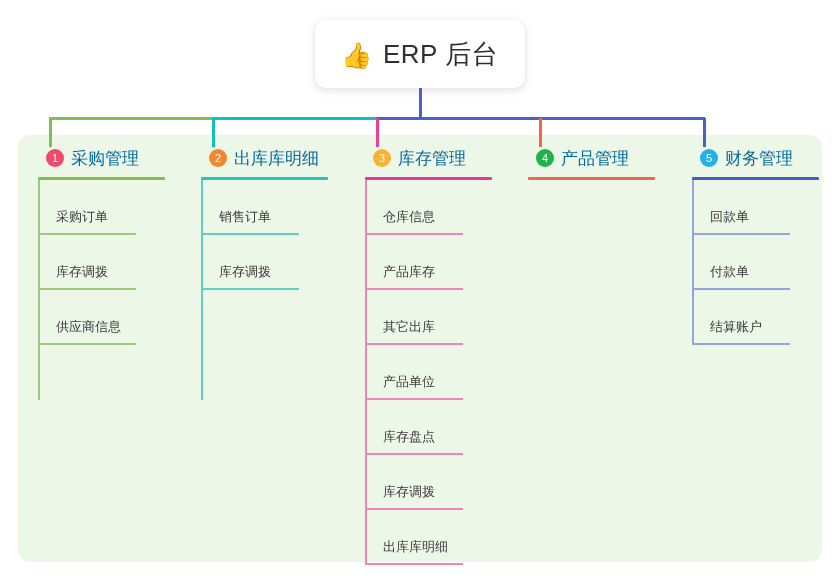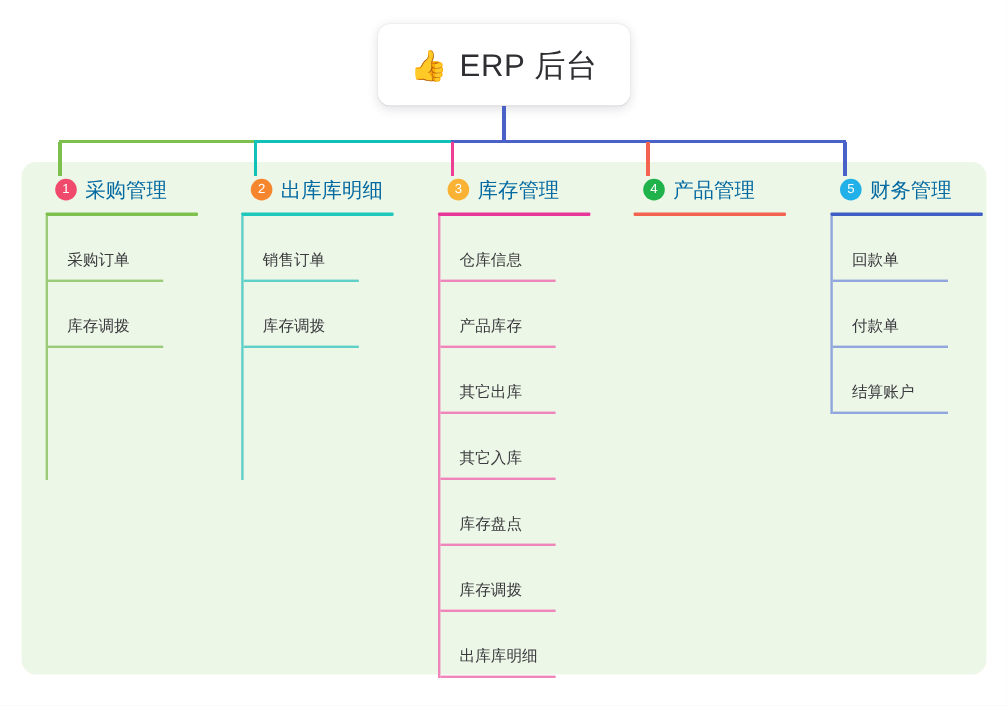--- a/index.html
+++ b/index.html
@@ -184,20 +184,24 @@
         <div class="leaves">
           <div class="spine" style="background: rgb(155, 203, 122); height: 220px;"></div>
           <div class="leaf">
             <span class="leaf-label">采购订单</span>
             <div class="leaf-rule" style="background: rgb(155, 203, 122);"></div>
           </div>
           <div class="leaf">
             <span class="leaf-label">库存调拨</span>
             <div class="leaf-rule" style="background: rgb(155, 203, 122);"></div>
           </div>
+          <div class="leaf">
+            <span class="leaf-label">供应商信息</span>
+            <div class="leaf-rule" style="background: rgb(155, 203, 122);"></div>
+          </div>
         </div>
       </div>
       <div class="column" style="left: 191px;">
         <div class="col-head">
           <span class="badge" style="background: rgb(245, 134, 46);">2</span>
           <span class="head-label">出库库明细</span>
         </div>
         <div class="head-rule" style="background: rgb(30, 200, 189);"></div>
         <div class="leaves">
           <div class="spine" style="background: rgb(95, 208, 200); height: 220px;"></div>
@@ -225,21 +229,21 @@
           </div>
           <div class="leaf">
             <span class="leaf-label">产品库存</span>
             <div class="leaf-rule" style="background: rgb(239, 134, 187);"></div>
           </div>
           <div class="leaf">
             <span class="leaf-label">其它出库</span>
             <div class="leaf-rule" style="background: rgb(239, 134, 187);"></div>
           </div>
           <div class="leaf">
-            <span class="leaf-label">其它入库</span>
+            <span class="leaf-label">产品单位</span>
             <div class="leaf-rule" style="background: rgb(239, 134, 187);"></div>
           </div>
           <div class="leaf">
             <span class="leaf-label">库存盘点</span>
             <div class="leaf-rule" style="background: rgb(239, 134, 187);"></div>
           </div>
           <div class="leaf">
             <span class="leaf-label">库存调拨</span>
             <div class="leaf-rule" style="background: rgb(239, 134, 187);"></div>
           </div>

